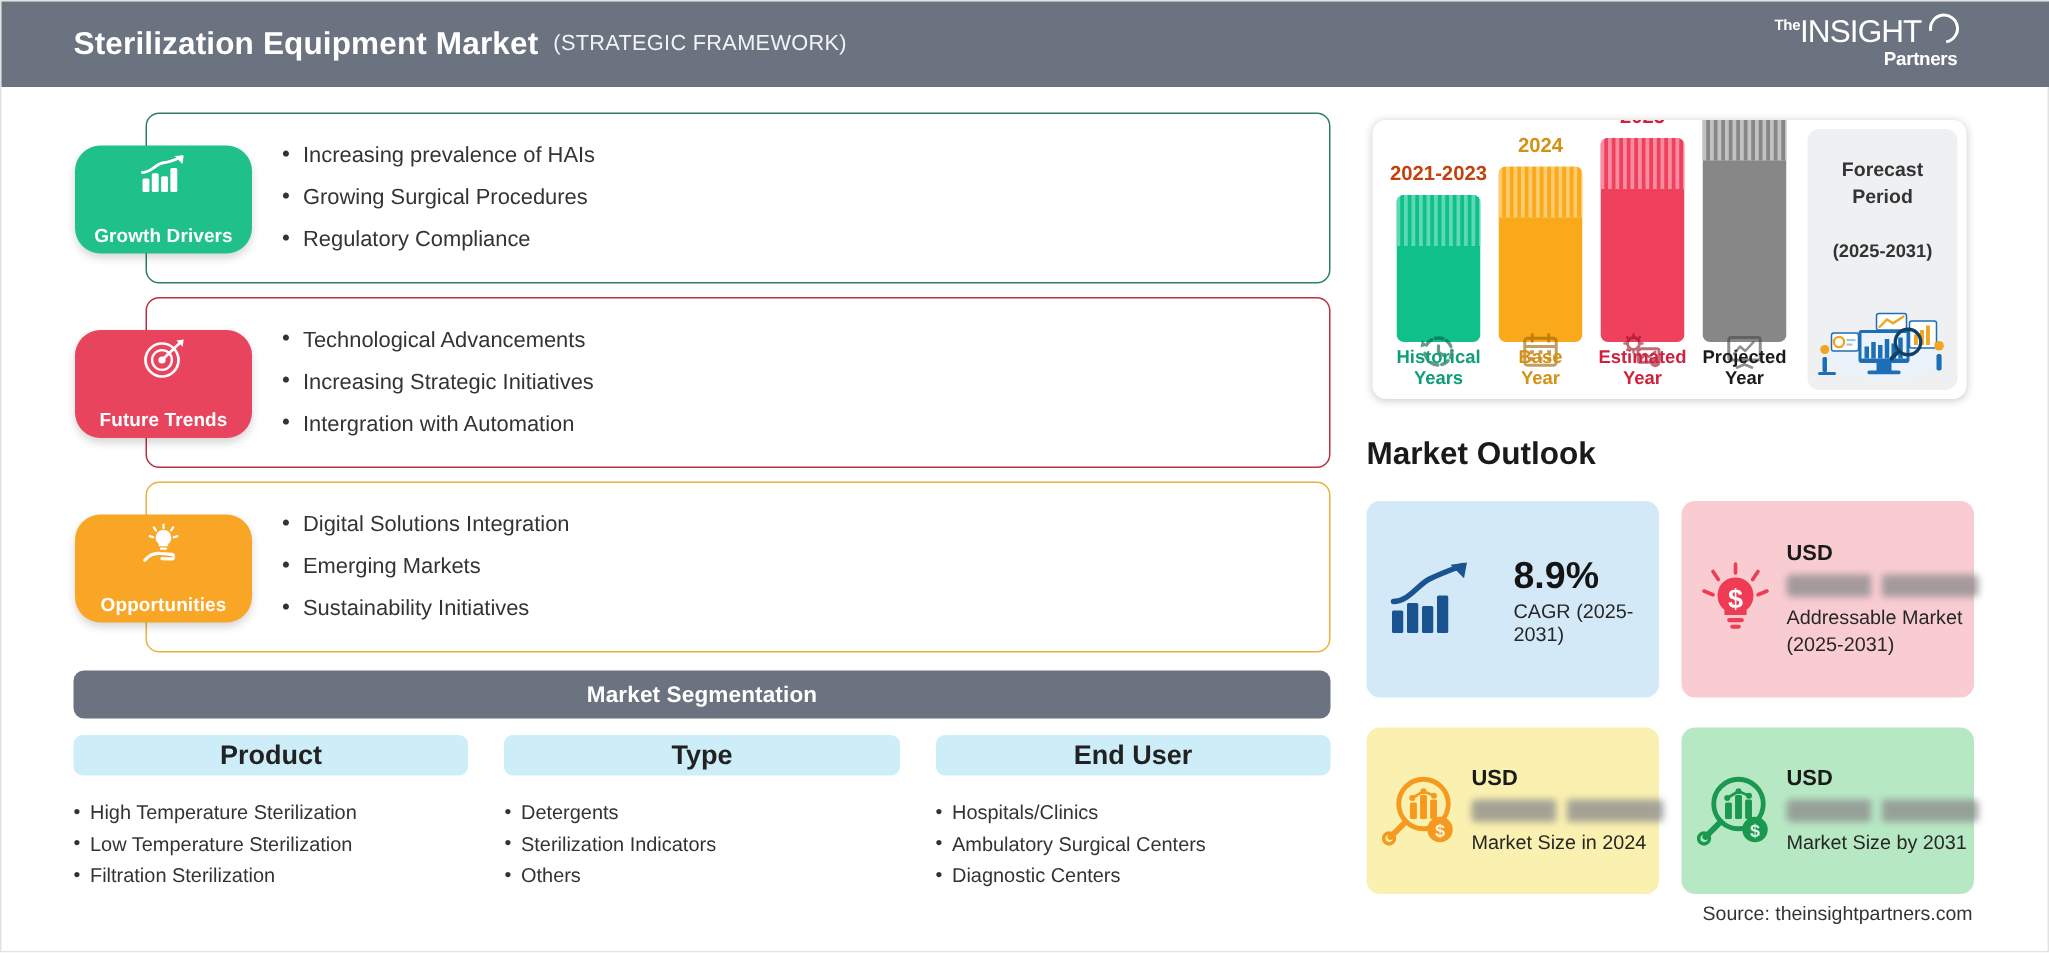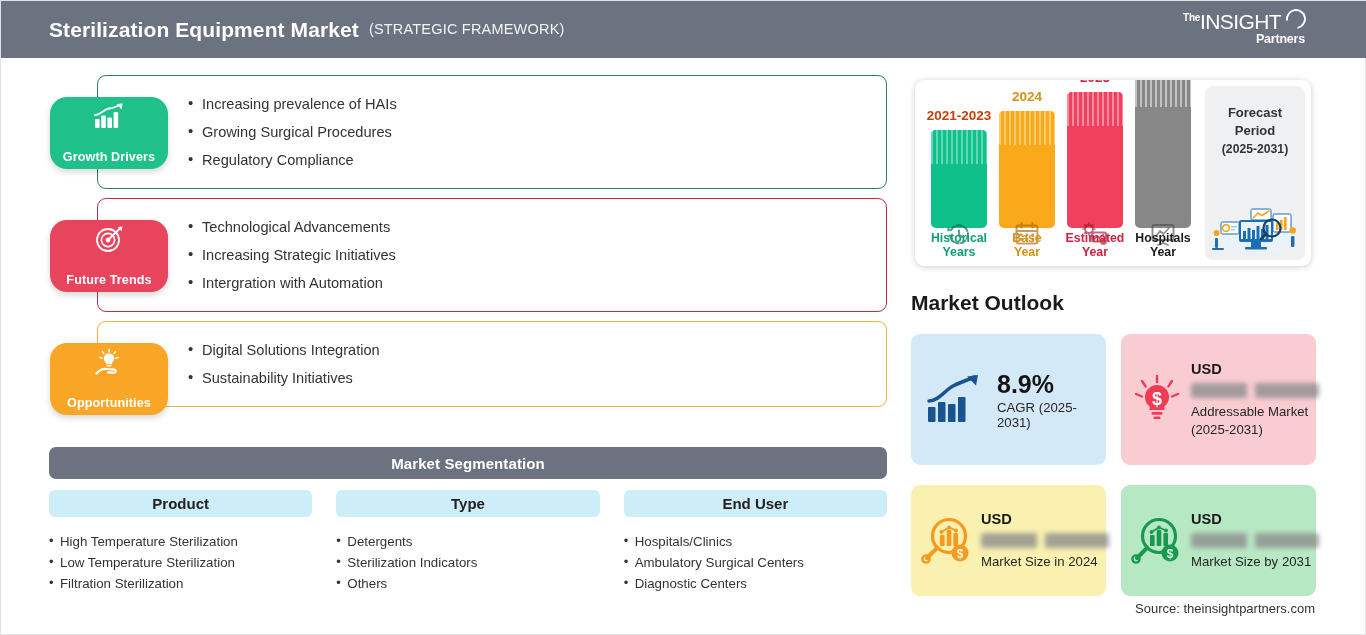--- a/index.html
+++ b/index.html
@@ -142,21 +142,21 @@
     width: 838px;
     display: flex;
     gap: 24px;
   }
   .seg-col { width: 264px; }
   .seg-col-head {
     height: 27px;
     background: #cdeef8;
     border-radius: 6px;
     display: flex; align-items: center; justify-content: center;
-    font-size: 15px; font-weight: bold; color: #222222;
+    font-size: 18px; font-weight: bold; color: #222222;
   }
   .seg-list { list-style: none; margin-top: 15px; }
   .seg-list li {
     font-size: 13.3px;
     color: #333333;
     line-height: 20.8px;
     position: relative;
     padding-left: 11px;
   }
   .seg-list li::before {
@@ -219,21 +219,21 @@
     border-radius: 8px;
     text-align: center;
     padding-top: 18px;
   }
   .forecast-title {
     font-size: 13px; font-weight: bold; color: #333333;
     line-height: 18px;
   }
   .forecast-range {
     font-size: 12.2px; font-weight: bold; color: #333333;
-    margin-top: 2px;
+    margin-top: 20px;
   }
   .forecast-art {
     position: absolute; left: 4px; bottom: 6px;
     width: 92px; height: 56px;
   }
 
   
   .outlook-title {
     position: absolute;
     left: 910px; top: 290px;
@@ -243,21 +243,21 @@
     position: absolute;
     border-radius: 9px;
     display: flex;
     align-items: center;
   }
   .card-cagr {
     left: 910px; top: 333px;
     width: 195px; height: 131px;
     background: #d4e9f7;
     justify-content: center;
-    gap: 6px;
+    gap: 18px;
   }
   .cagr-value { font-size: 25px; font-weight: bold; color: #141414; line-height: 28px; }
   .cagr-label { font-size: 13.2px; color: #262626; margin-top: 2px; }
   .card-pink  { left: 1120px; top: 333px; width: 195px; height: 131px; background: #f9ccd2; }
   .card-yellow{ left: 910px;  top: 484px; width: 195px; height: 111px; background: #faf0b0; }
   .card-green { left: 1120px; top: 484px; width: 195px; height: 111px; background: #b7e8c4; }
   .card-body { padding-left: 8px; padding-right: 8px; }
   .card-usd { font-size: 14.6px; font-weight: bold; color: #1a1a1a; }
   .card-redacted {
     height: 15px; width: 128px;
@@ -326,20 +326,21 @@
       <circle cx="15" cy="14" r="2.4" fill="#fff"></circle>
       <path d="M15 14 L27 2.5" stroke="#fff" stroke-width="1.8" stroke-linecap="round"></path>
       <path d="M24.6 1 L29.4 0.4 L28.8 5.2 Z" fill="#fff"></path>
     </svg>
     <span class="badge-label">Future Trends</span>
   </div>
 
   <div class="driver-box orange" style="top:320px;">
     <ul class="bullets">
       <li>Digital Solutions Integration</li>
+      <li>Emerging Markets</li>
       <li>Sustainability Initiatives</li>
     </ul>
   </div>
   <div class="badge orange" style="left:49px; top:342px;">
     <svg class="badge-icon" viewBox="0 0 32 27">
       <g stroke="#fff" stroke-width="1.5" stroke-linecap="round">
         <path d="M16 0.5 V3"></path>
           <path d="M9.6 2.6 L10.9 4.6"></path>
           <path d="M22.4 2.6 L21.1 4.6"></path>
         <path d="M6.8 8.4 L9.1 9.2"></path>
@@ -446,21 +447,21 @@
         <div class="bar-shape" style="top:0; height:155px;">
           <div class="bar-stripes" style="background-color:#878787; background-image:linear-gradient(90deg,#c2c2c2 0 2.5px, #878787 2.5px 5px);"></div>
           <div class="bar-solid" style="background:#878787;"></div>
         </div>
         <svg class="bar-icon" viewBox="0 0 26 24">
           <rect x="2.5" y="3" width="21" height="15" rx="1.6" fill="none" stroke="#4a4a4a" stroke-width="2"></rect>
           <path d="M6 14 L10 9 L13.5 12 L19 6" fill="none" stroke="#4a4a4a" stroke-width="1.7" stroke-linecap="round" stroke-linejoin="round"></path>
           <path d="M13 18 V21 M8 23 L13 21 L18 23" stroke="#4a4a4a" stroke-width="1.8" stroke-linecap="round" fill="none"></path>
         </svg>
         <span class="bar-cap" style="color:#1a1a1a;">
-          <span>Hospitals</span><br><span>Year</span>
+          <span>Projected</span><br><span>Year</span>
         </span>
       </div>
     </div>
 
     <div class="forecast">
       <div class="forecast-title">
         <span>Forecast</span><br><span>Period</span>
       </div>
       <div class="forecast-range">(2025-2031)</div>
       <svg class="forecast-art" viewBox="0 0 92 56">

